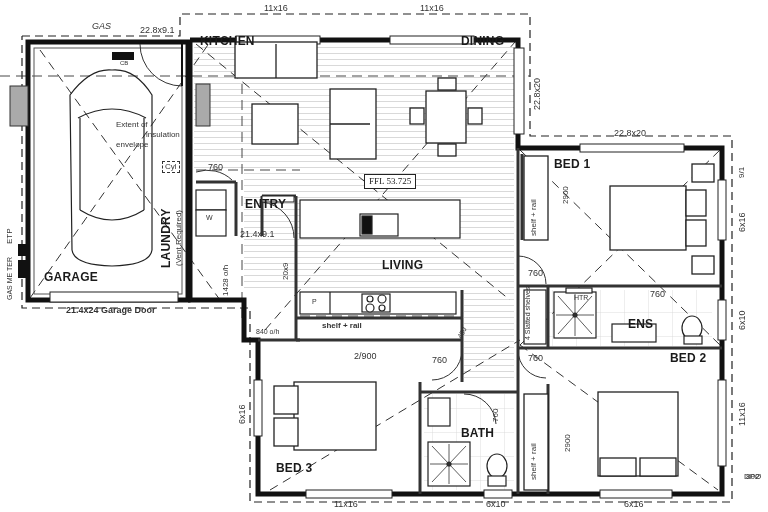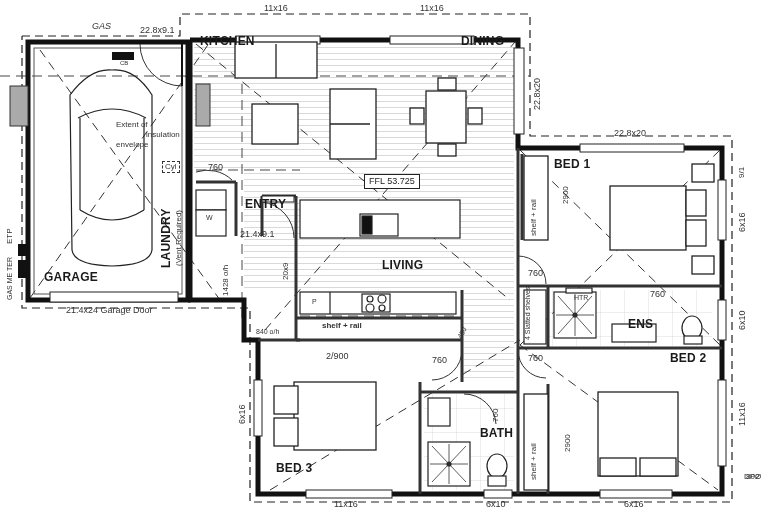--- a/index.html
+++ b/index.html
@@ -213,30 +213,30 @@
 <div class="lbl room" style="left:461px;top:35px;">DINING</div>
 <div class="lbl room" style="left:44px;top:271px;">GARAGE</div>
 <div class="lbl room vert" style="left:160px;top:268px;transform:rotate(-90deg);">LAUNDRY</div>
 <div class="lbl small vert" style="left:175px;top:266px;transform:rotate(-90deg);">(Vent Required)</div>
 <div class="lbl room" style="left:245px;top:198px;">ENTRY</div>
 <div class="lbl room" style="left:382px;top:259px;">LIVING</div>
 <div class="lbl room" style="left:554px;top:158px;">BED 1</div>
 <div class="lbl room" style="left:628px;top:303px;margin-top:15px;">ENS</div>
 <div class="lbl room" style="left:670px;top:352px;">BED 2</div>
 <div class="lbl room" style="left:276px;top:462px;">BED 3</div>
-<div class="lbl room" style="left:461px;top:427px;margin-left:19px;">BATH</div>
+<div class="lbl room" style="left:461px;top:427px;">BATH</div>
 
 <div class="lbl dim" style="left:92px;top:22px;font-style:italic;">GAS</div>
 <div class="lbl small" style="left:120px;top:60px;font-size:6px;">CB</div>
 <div class="lbl small" style="left:116px;top:121px;">Extent of</div>
 <div class="lbl small" style="left:114px;top:131px;margin-left:32px;">insulation</div>
 <div class="lbl small" style="left:116px;top:141px;">envelope</div>
 <div class="lbl small" style="left:162px;top:161px;border:1px dashed #333;padding:1px 2px;">Cyl</div>
-<div class="lbl ffl" style="left:364px;top:174px;">FFL 53.725</div>
-<div class="lbl dim" style="left:66px;top:306px;">21.4x24 Garage Door</div>
+<div class="lbl ffl" style="left:364px;top:174px;font-family:Liberation Serif, serif;">FFL 53.725</div>
+<div class="lbl dim" style="left:66px;top:306px;font-weight:bold;">21.4x24 Garage Door</div>
 <div class="lbl small" style="left:574px;top:294px;font-size:7px;">HTR</div>
 <div class="lbl small" style="left:322px;top:322px;font-weight:bold;">shelf + rail</div>
 <div class="lbl small vert" style="left:530px;top:236px;transform:rotate(-90deg);">shelf + rail</div>
 <div class="lbl small vert" style="left:530px;top:480px;transform:rotate(-90deg);">shelf + rail</div>
 <div class="lbl small vert" style="left:524px;top:340px;transform:rotate(-90deg);font-size:7px;">4 Slatted shelves</div>
 <div class="lbl small" style="left:744px;top:462px;margin-top:11px;">DP2</div>
 <div class="lbl small" style="left:700px;top:473px;padding-left:46px;">80Ø</div>
 <div class="lbl small vert" style="left:6px;top:244px;transform:rotate(-90deg);">ETP</div>
 <div class="lbl small vert" style="left:6px;top:300px;transform:rotate(-90deg);font-size:7px;">GAS ME TER</div>
 <div class="lbl small" style="left:312px;top:298px;font-size:7px;">P</div>
@@ -258,16 +258,16 @@
 <div class="lbl dim" style="left:240px;top:230px;">21.4x9.1</div>
 <div class="lbl small vert" style="left:282px;top:280px;transform:rotate(-90deg);">20x9</div>
 <div class="lbl small vert" style="left:222px;top:296px;transform:rotate(-90deg);">1428 o/h</div>
 <div class="lbl small" style="left:256px;top:328px;font-size:7px;">840 o/h</div>
 <div class="lbl dim" style="left:208px;top:163px;">760</div>
 <div class="lbl dim" style="left:528px;top:269px;">760</div>
 <div class="lbl dim" style="left:650px;top:290px;">760</div>
 <div class="lbl dim" style="left:528px;top:354px;">760</div>
 <div class="lbl dim" style="left:432px;top:356px;">760</div>
 <div class="lbl small vert" style="left:492px;top:422px;transform:rotate(-90deg);">760</div>
-<div class="lbl dim" style="left:326px;top:352px;text-align:center;">2/900</div>
+<div class="lbl dim" style="left:354px;top:352px;text-align:center;">2/900</div>
 <div class="lbl small vert" style="left:562px;top:204px;transform:rotate(-90deg);">2900</div>
 <div class="lbl small vert" style="left:564px;top:452px;transform:rotate(-90deg);">2900</div>
 <div class="lbl small vert" style="left:456px;top:336px;transform:rotate(-60deg);font-size:7px;">450</div>
 
 </body></html>

